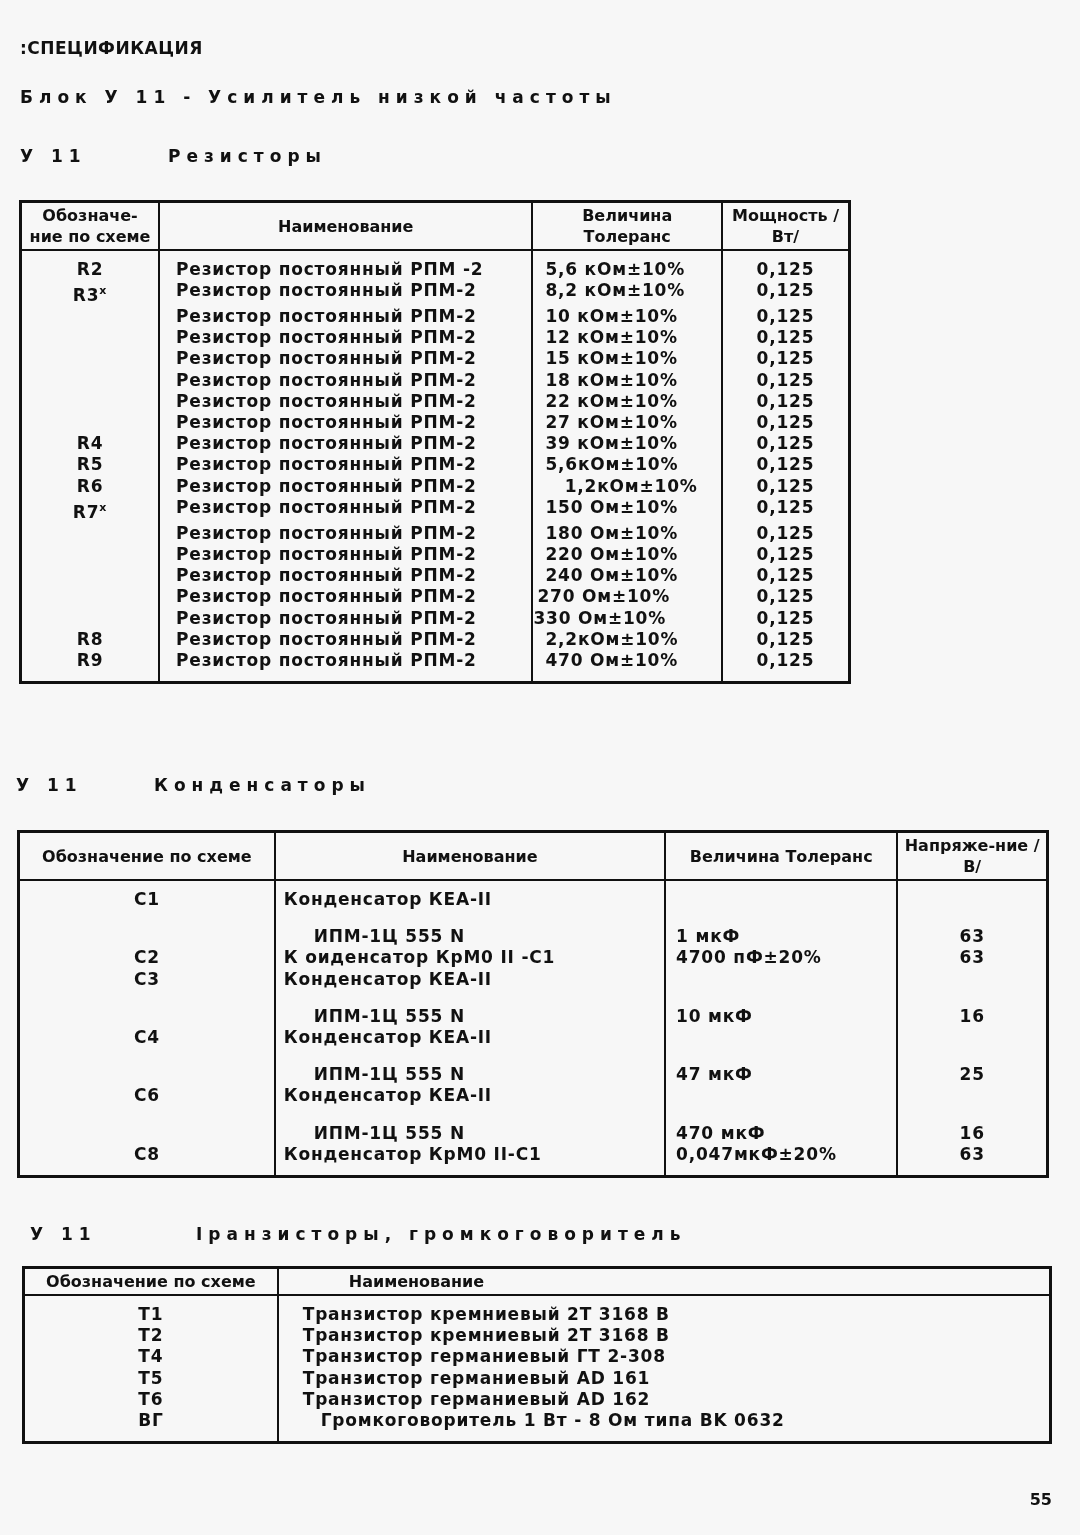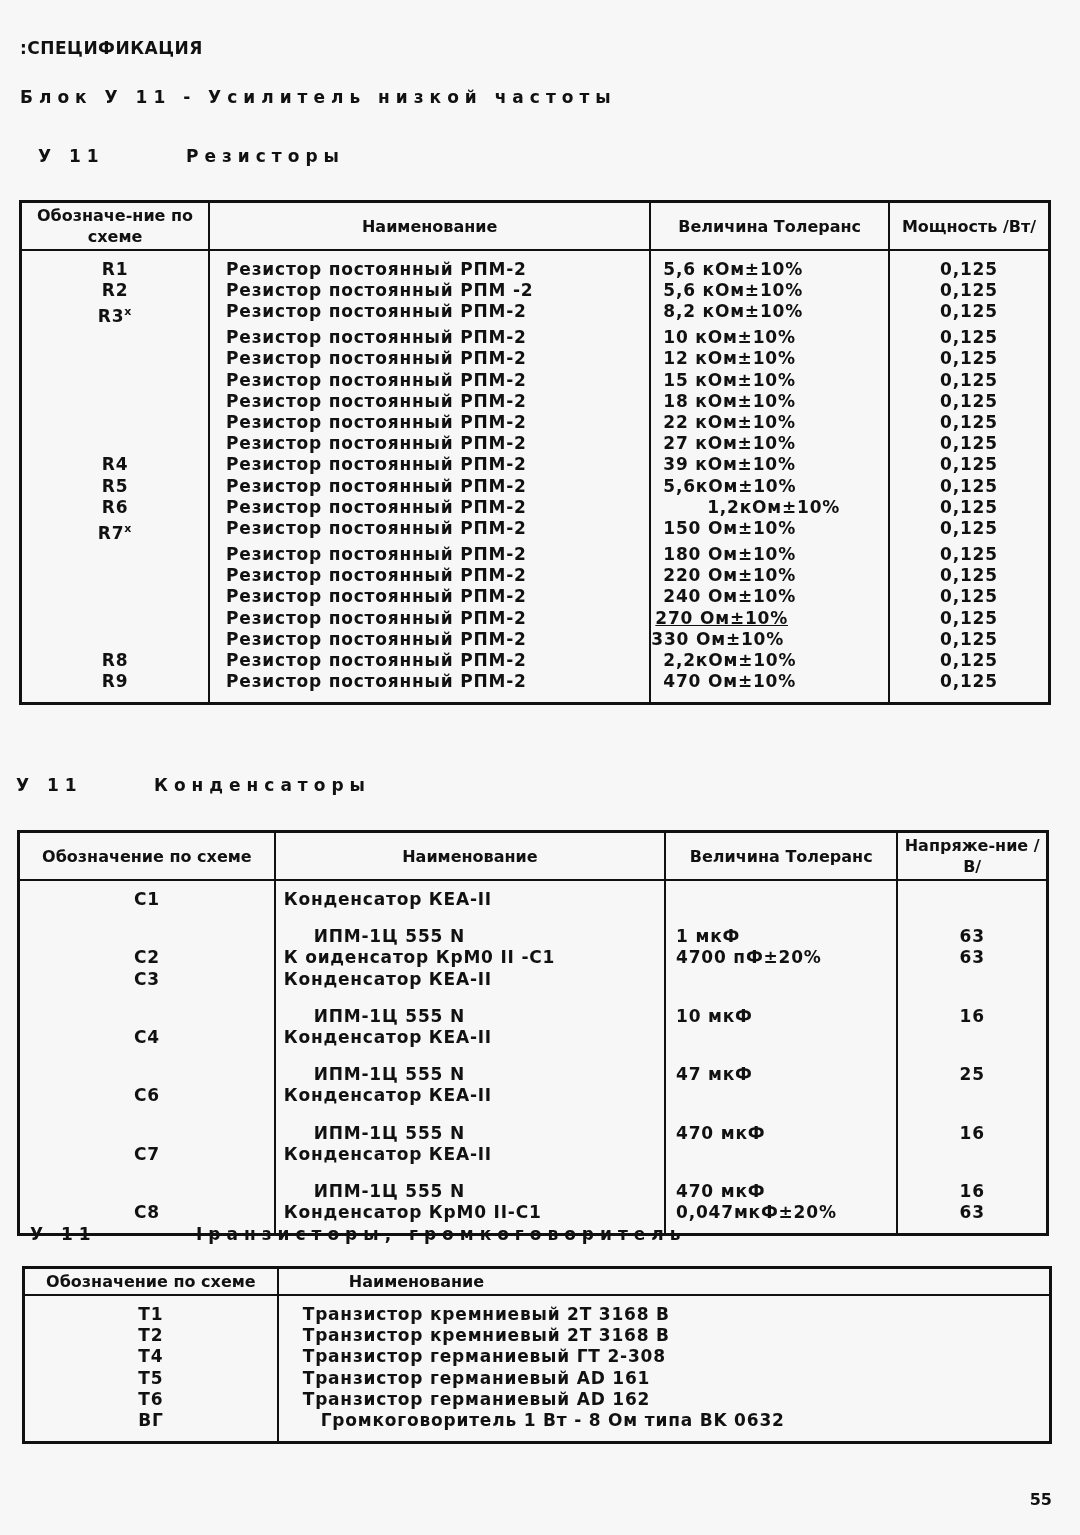--- a/index.html
+++ b/index.html
@@ -28,58 +28,52 @@
       border-left: 2px solid #111; border-right: 2px solid #111;
       padding: 0 4px; line-height: 21.2px; white-space: nowrap;
       letter-spacing: 0.8px; vertical-align: top;
     }
     table.spec tbody tr:first-child td { padding-top: 8px; }
     table.spec tbody tr:last-child td { padding-bottom: 10px; }
     td.c { text-align: center; }
     .sup { font-size: 11px; vertical-align: super; }
     .indent { padding-left: 30px; display: inline-block; margin-top: 16px; }
 
-    #t-res { left: 19px; top: 200px; width: 1032px; }
+    #t-res { left: 19px; top: 200px; width: 832px; }
     #t-cap { left: 17px; top: 830px; width: 1032px; }
     #t-tr  { left: 22px; top: 1266px; width: 1030px; }
 
     .page-number { right: 28px; top: 1490px; font-size: 16px; font-weight: bold; }
   </style>
 </head>
 <body>
 
 <div class="abs title">:СПЕЦИФИКАЦИЯ</div>
 <div class="abs subtitle">Блок У 11 - Усилитель низкой частоты</div>
 
-<div class="abs section-title" style="left:20px; top:146px;margin-left:18px;">
+<div class="abs section-title" style="left:20px; top:146px;">
   <span class="sec-code">У 11</span><span>Резисторы</span>
 </div>
 <table class="spec" id="t-res">
   <colgroup>
       <col style="width:188px">
       <col style="width:440px">
       <col style="width:238px">
       <col style="width:160px">
     </colgroup>
   <thead>
     <tr>
       <th>Обозначе-ние по схеме</th>
       <th>Наименование</th>
       <th>Величина Толеранс</th>
       <th>Мощность /Вт/</th>
     </tr>
   </thead>
   <tbody id="res-body">
       <tr>
-        <td class="c"><span>R1</span></td>
-        <td style="padding-left: 16px;">Резистор постоянный РПМ-2</td>
-        <td style="padding-left: 12px;">5,6 кОм±10%</td>
-        <td class="c">0,125</td>
-      </tr>
-      <tr>
         <td class="c"><span>R2</span></td>
         <td style="padding-left: 16px;">Резистор постоянный РПМ -2</td>
         <td style="padding-left: 12px;">5,6 кОм±10%</td>
         <td class="c">0,125</td>
       </tr>
       <tr>
         <td class="c"><span>R3</span><span class="sup">x</span></td>
         <td style="padding-left: 16px;">Резистор постоянный РПМ-2</td>
         <td style="padding-left: 12px;">8,2 кОм±10%</td>
         <td class="c">0,125</td>
@@ -158,21 +152,21 @@
       </tr>
       <tr>
         <td class="c"><span></span></td>
         <td style="padding-left: 16px;">Резистор постоянный РПМ-2</td>
         <td style="padding-left: 12px;">240 Ом±10%</td>
         <td class="c">0,125</td>
       </tr>
       <tr>
         <td class="c"><span></span></td>
         <td style="padding-left: 16px;">Резистор постоянный РПМ-2</td>
-        <td style=" text-decoration: underline;">270 Ом±10%</td>
+        <td style="">270 Ом±10%</td>
         <td class="c">0,125</td>
       </tr>
       <tr>
         <td class="c"><span></span></td>
         <td style="padding-left: 16px;">Резистор постоянный РПМ-2</td>
         <td style="padding-left: 0;">330 Ом±10%</td>
         <td class="c">0,125</td>
       </tr>
       <tr>
         <td class="c"><span>R8</span></td>
@@ -234,26 +228,20 @@
         <td style="padding-left: 10px; vertical-align: bottom;">47 мкФ</td>
         <td class="c" style="vertical-align: bottom;">25</td>
       </tr>
       <tr>
         <td class="c">C6</td>
         <td style="padding-left: 8px;"><div>Конденсатор КЕА-II</div><div class="indent">ИПМ-1Ц 555 N</div></td>
         <td style="padding-left: 10px; vertical-align: bottom;">470 мкФ</td>
         <td class="c" style="vertical-align: bottom;">16</td>
       </tr>
       <tr>
-        <td class="c">C7</td>
-        <td style="padding-left: 8px;"><div>Конденсатор КЕА-II</div><div class="indent">ИПМ-1Ц 555 N</div></td>
-        <td style="padding-left: 10px; vertical-align: bottom;">470 мкФ</td>
-        <td class="c" style="vertical-align: bottom;">16</td>
-      </tr>
-      <tr>
         <td class="c">C8</td>
         <td style="padding-left: 8px;">
           <div>Конденсатор КрМ0 II-С1</div>
         </td>
         <td style="padding-left: 10px; vertical-align: bottom;">0,047мкФ±20%</td>
         <td class="c" style="vertical-align: bottom;">63</td>
       </tr>
     </tbody>
 </table>
 

